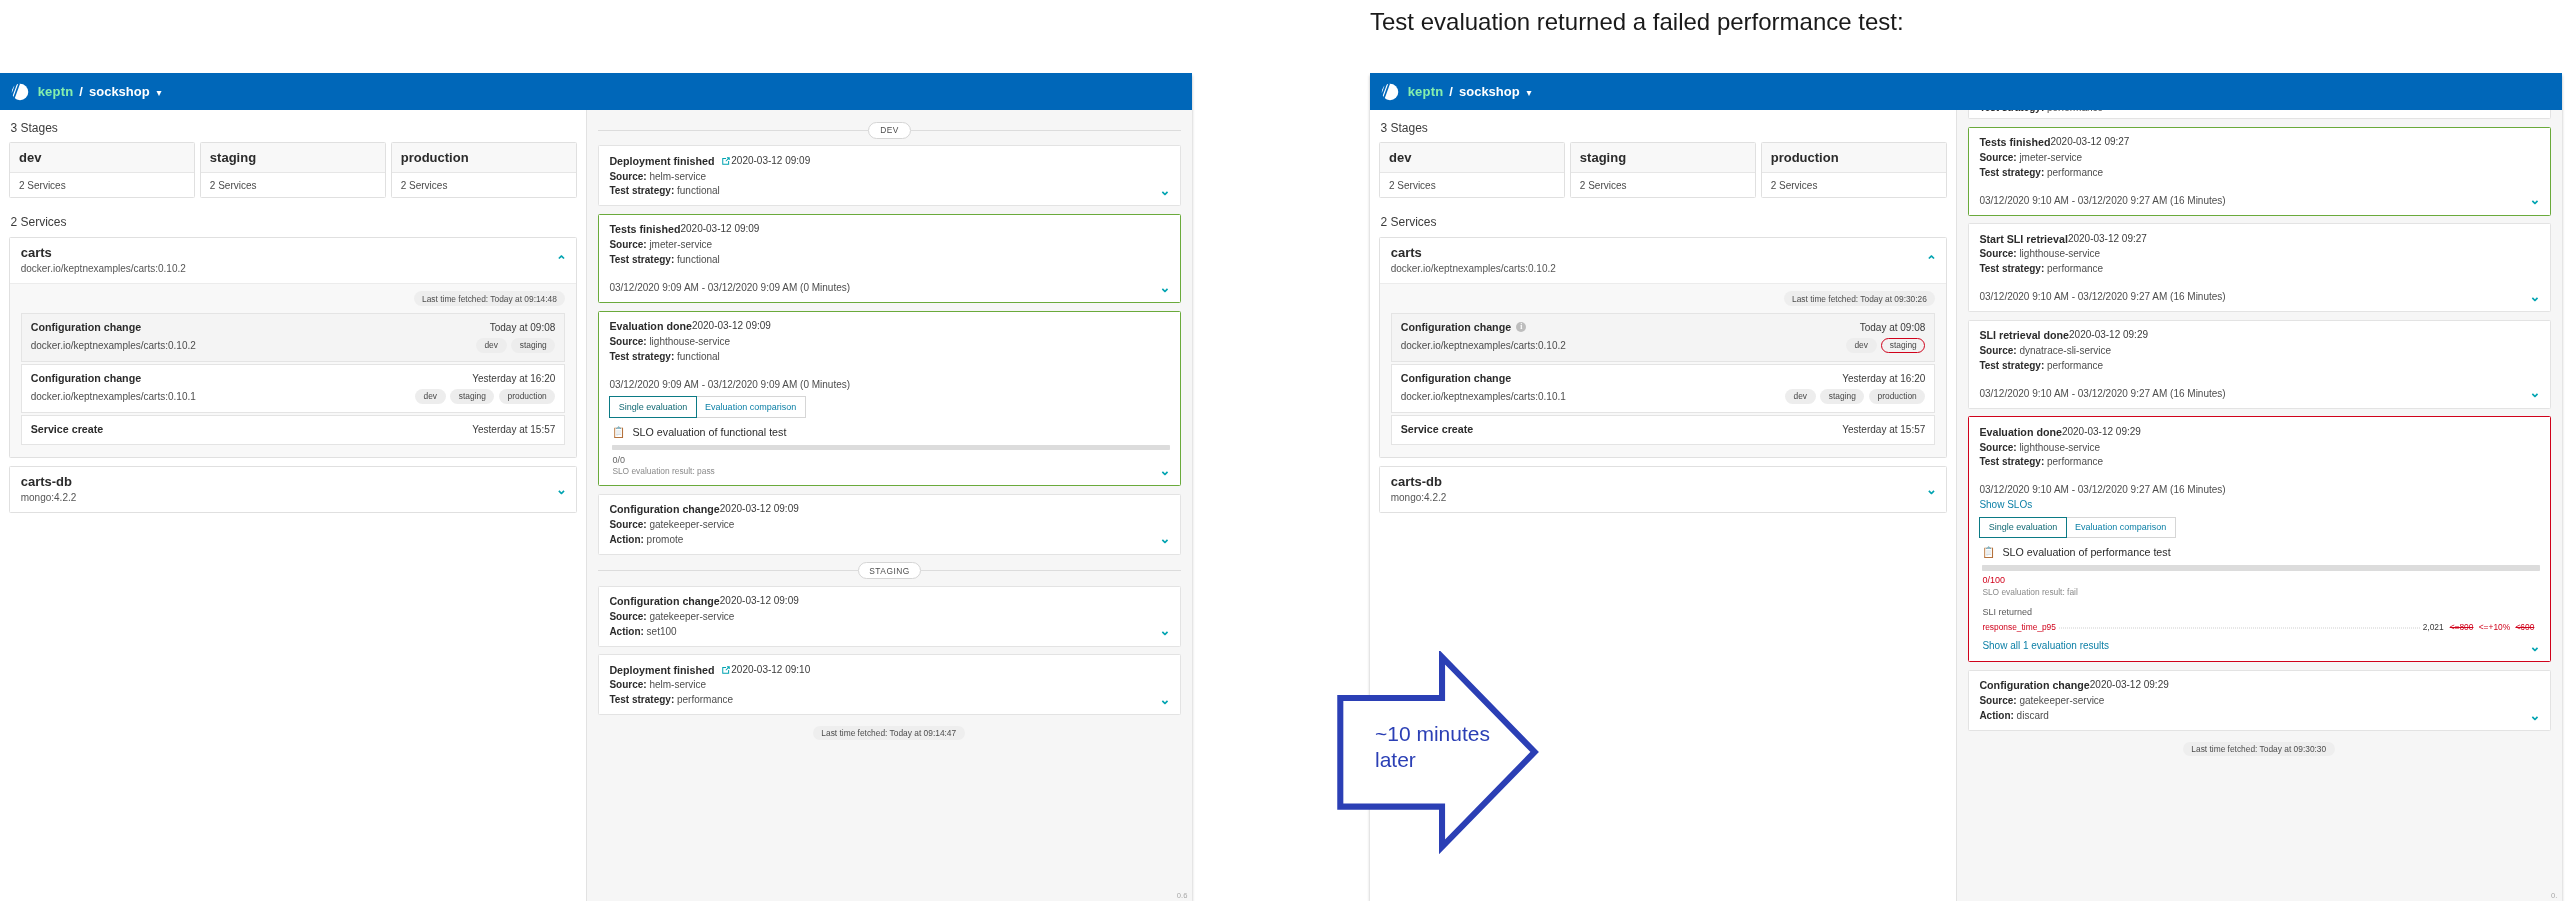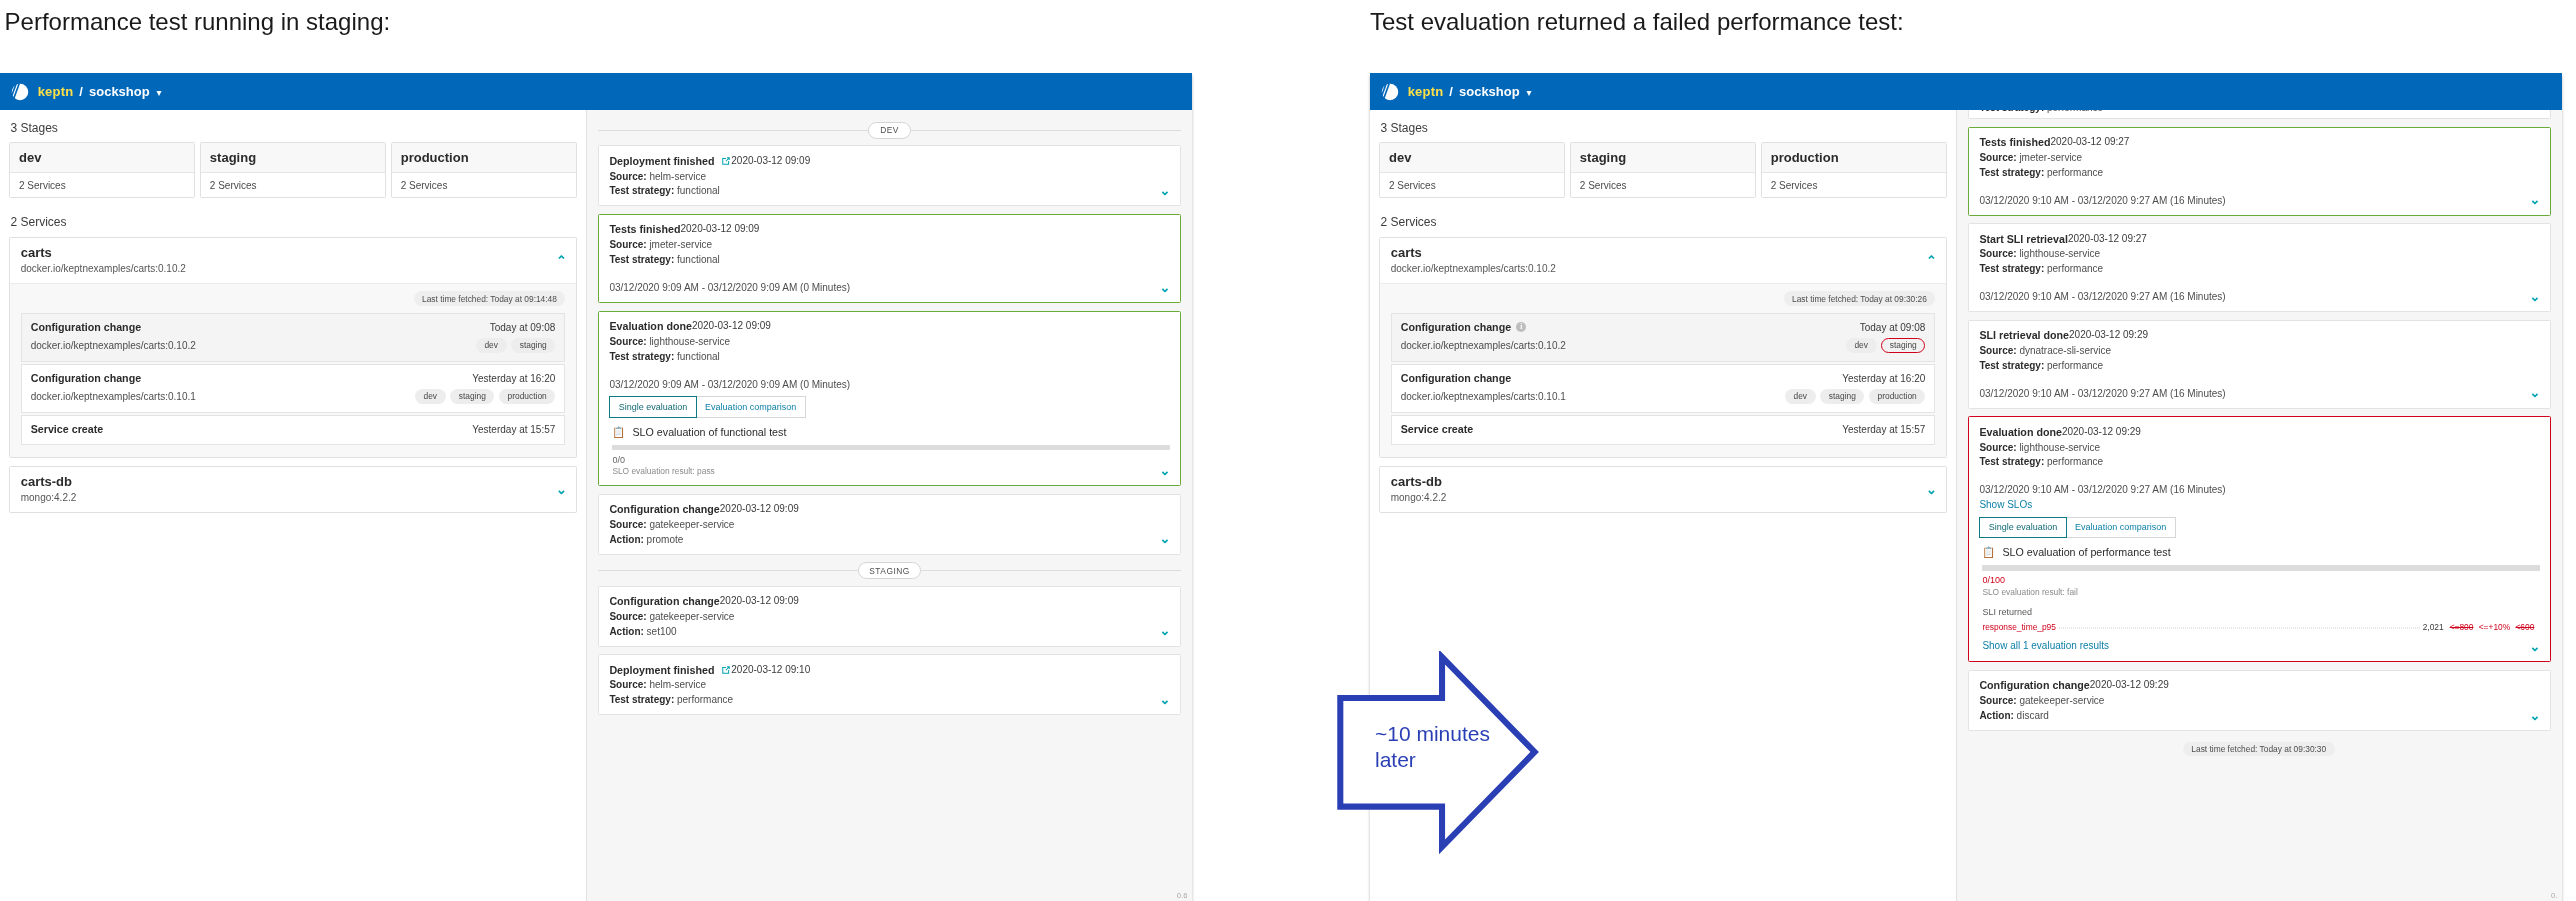--- a/index.html
+++ b/index.html
@@ -36,21 +36,21 @@
   .topbar {
     height: 37px;
     background: #0067b9;
     display: flex;
     align-items: center;
     padding: 0 0 0 10.7px;
     color: #fff;
   }
   .kt-logo { width: 18px; height: 18px; flex: 0 0 auto; margin-right: 9px; }
   .kt-brand {
-    font-size: 13px; font-weight: bold; color: #fde047;
+    font-size: 13px; font-weight: bold; color: #86efac;
     letter-spacing: 0.2px;
   }
   .kt-sep { font-size: 13px; font-weight: bold; color: #fff; margin: 0 6px; }
   .kt-project { font-size: 13px; font-weight: bold; color: #fff; }
   .kt-caret {
     margin-left: 6.8px; color: #fff; font-size: 10px; line-height: 1;
     transform: translateY(0.8px);
   }
 
   
@@ -179,21 +179,20 @@
     position: absolute; left: 47px; top: 70px; width: 152px;
     color: #2b3fb5; font-size: 21px; line-height: 1.22;
     font-family: "Liberation Sans", sans-serif;
   }
 </style>
 </head>
 <body>
 
 <div class="page">
 
-  <div class="caption" id="caption-left">Performance test running in staging:</div>
   <div class="caption" id="caption-right">Test evaluation returned a failed performance test:</div>
 
   <div class="screenshot" id="panel-left">
       <div class="topbar">
         <svg viewBox="0 0 24 24" class="kt-logo">
           <circle cx="12" cy="12" r="11" fill="#ffffff"></circle>
           <g fill="#0067b9">
             <rect x="2" y="1" width="2.4" height="22" transform="skewX(-20)"></rect>
             <rect x="6" y="1" width="2.4" height="22" transform="skewX(-20)"></rect>
             <rect x="10" y="1" width="2.4" height="22" transform="skewX(-20)"></rect>
@@ -368,20 +367,23 @@
                   <span>Deployment finished</span>
                   <svg viewBox="0 0 16 16" width="10" height="10">
                     <path d="M2 3h6v1.6H3.6v7.8h7.8V8H13v6H2V3z M9.5 2H14v4.5h-1.6V4.7L8.2 8.9 7.1 7.8l4.2-4.2H9.5V2z" fill="#00a3b1"></path>
                   </svg>
                 </div>
                 <div class="tl-date">2020-03-12 09:10</div>
               </div>
               <div class="tl-line"><b>Source:</b> helm-service</div>
               <div class="tl-line"><b>Test strategy:</b> performance</div>
               <div class="tl-chev">⌄</div>
+            </div>
+            <div class="fetched-foot">
+              <div class="fetched-pill">Last time fetched: Today at 09:14:47</div>
             </div>
             <div class="zoomtag">0.6</div>
           </div>
         </div>
       </div>
     </div>
   <div class="screenshot" id="panel-right">
       <div class="topbar">
         <svg viewBox="0 0 24 24" class="kt-logo">
           <circle cx="12" cy="12" r="11" fill="#ffffff"></circle>

